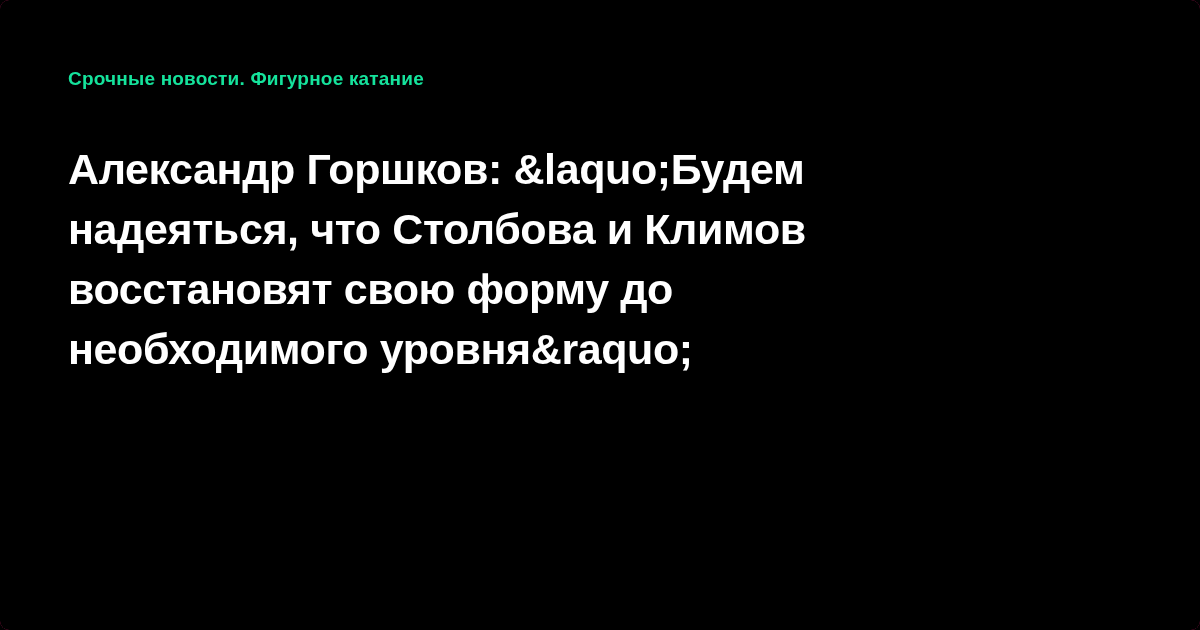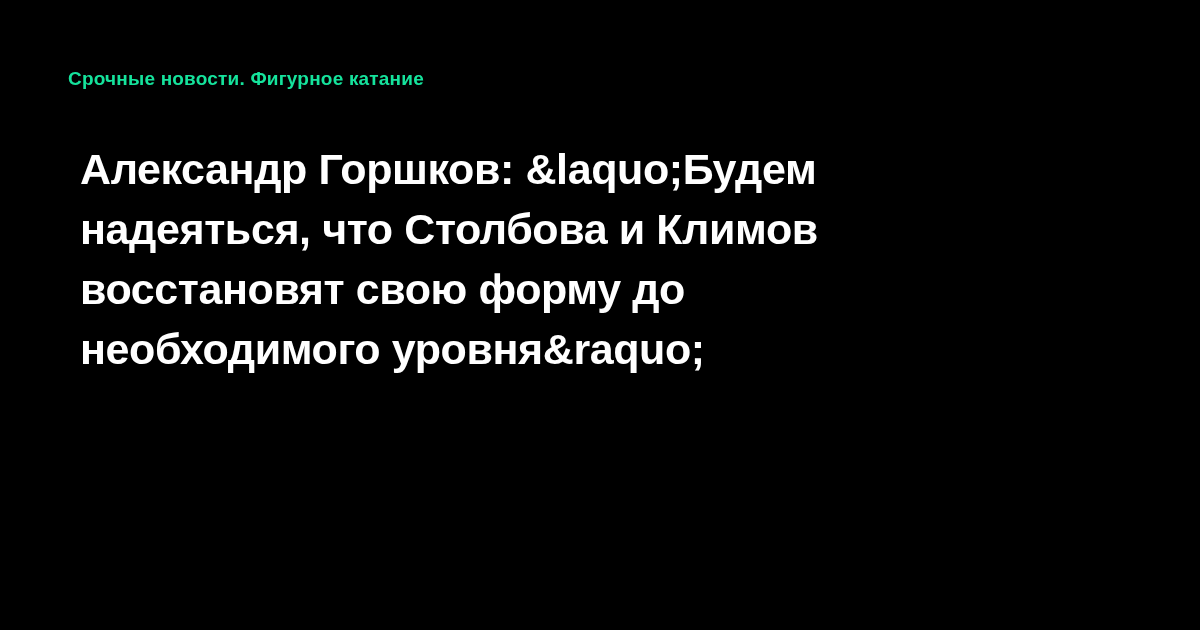--- a/index.html
+++ b/index.html
@@ -10,20 +10,21 @@
   }
   * { box-sizing: border-box; }
 
   .card {
     position: relative;
     width: 1200px;
     height: 630px;
     background: #be185d;
     overflow: hidden;
     font-family: "Liberation Sans", sans-serif;
+    border-radius: 9px;
   }
 
   
   .bg-layer {
     position: absolute;
     inset: 0;
     width: 1200px;
     height: 630px;
     z-index: 0;
     pointer-events: none;
@@ -51,21 +52,21 @@
     font-weight: bold;
     letter-spacing: 0.2px;
     color: #15E39C;
     line-height: 1.2;
     margin: 0;
     padding: 0;
     white-space: nowrap;
   }
 
   .headline {
-    margin: 12px;
+    margin: 0;
     padding: 0;
     margin-top: 48px;
     font-family: "Liberation Sans", sans-serif;
     font-size: 43px;
     font-weight: bold;
     line-height: 60px;
     letter-spacing: -0.4px;
     color: #FFFFFF;
     max-width: 905px;
     text-shadow: 0 0 14px rgba(0,0,0,0.85), 0 0 34px rgba(0,0,0,0.6);

